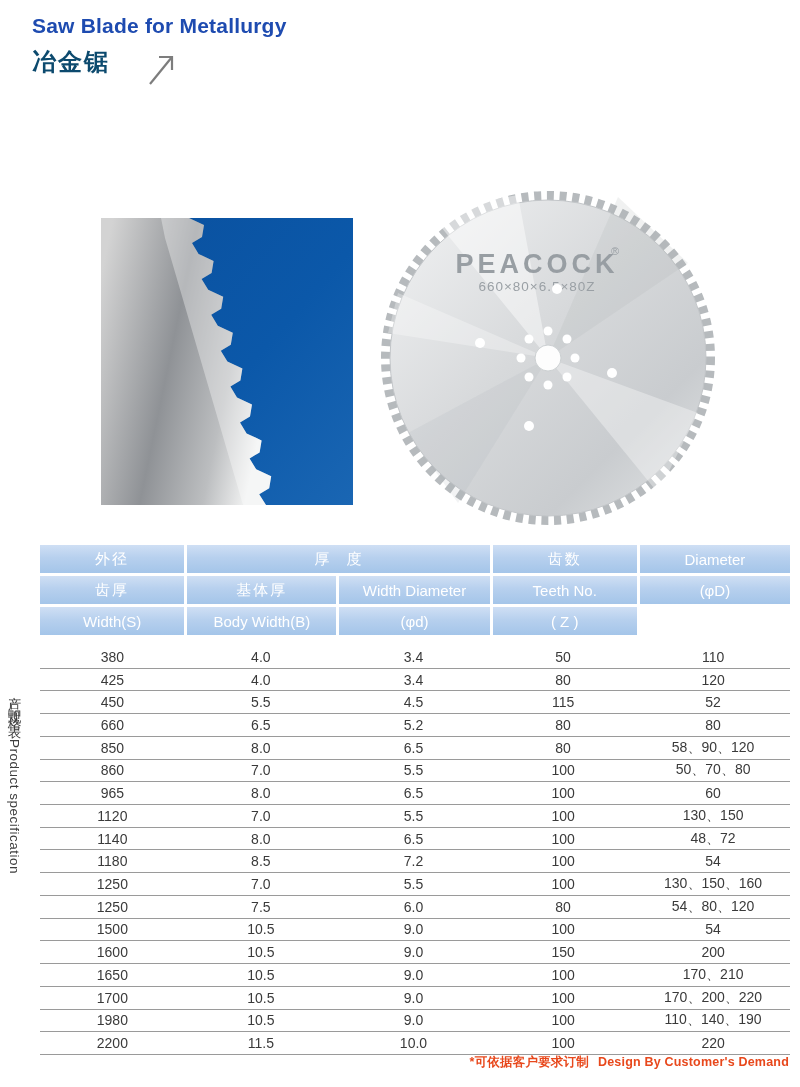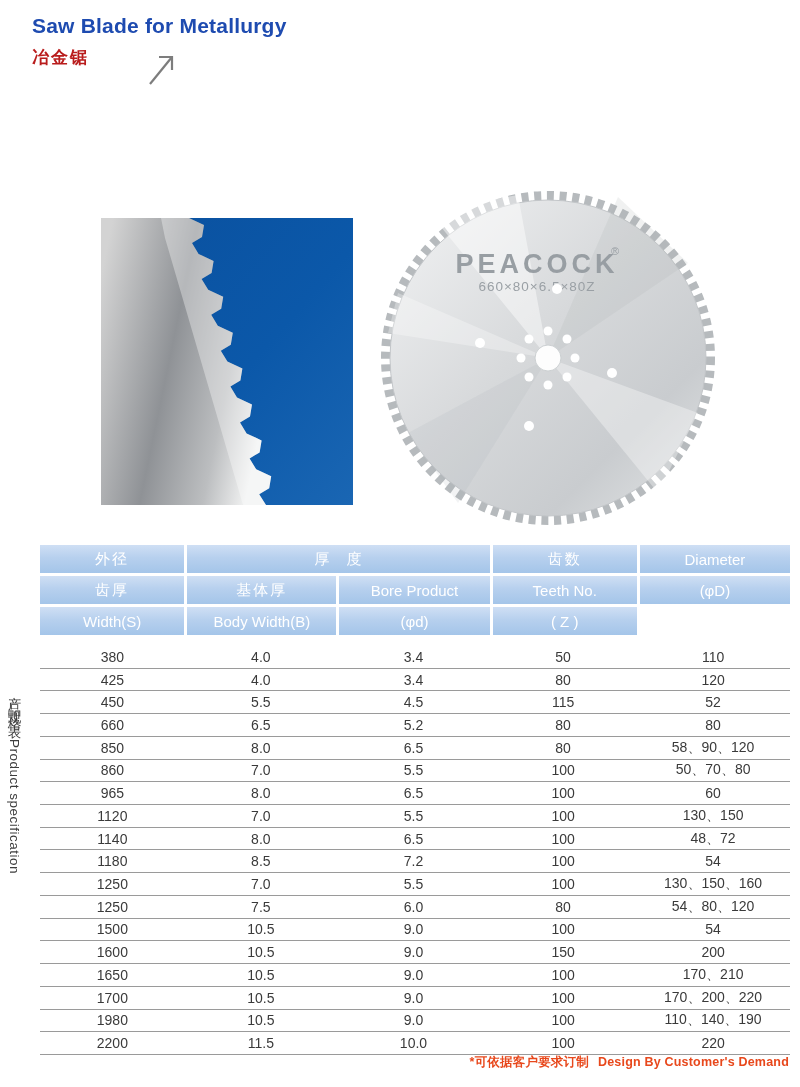--- a/index.html
+++ b/index.html
@@ -15,21 +15,21 @@
   }
 
   
   .title-en {
     position: absolute; left: 32px; top: 14px;
     font-size: 21px; font-weight: 600; color: #1e4bb0;
     letter-spacing: 0.2px;
   }
   .title-cn {
     position: absolute; left: 32px; top: 46px;
-    font-size: 17px; font-weight: 700; color: #b91c1c;
+    font-size: 24px; font-weight: 700; color: #0c4a6e;
     letter-spacing: 2px;
   }
   .arrow-box { position: absolute; left: 143px; top: 46px; }
 
   
   .description {
     position: absolute; left: 37px; top: 98px; width: 728px;
     font-size: 15.5px; color: #2b2b2b; line-height: 33px;
   }
   .description .cn { text-indent: 19px; }
@@ -194,21 +194,21 @@
 
   <div class="spec-table">
     <div class="thead">
       <div class="th wide-cjk">外径</div>
       <div class="th span2">厚　度</div>
       <div class="th wide-cjk">齿数</div>
 
       <div class="th">Diameter</div>
       <div class="th wide-cjk">齿厚</div>
       <div class="th wide-cjk">基体厚</div>
-      <div class="th">Bore Product</div>
+      <div class="th">Width Diameter</div>
       <div class="th">Teeth No.</div>
 
       <div class="th">(φD)</div>
       <div class="th">Width(S)</div>
       <div class="th">Body Width(B)</div>
       <div class="th">(φd)</div>
       <div class="th">( Z )</div>
     </div>
 
     <div class="tbody">

